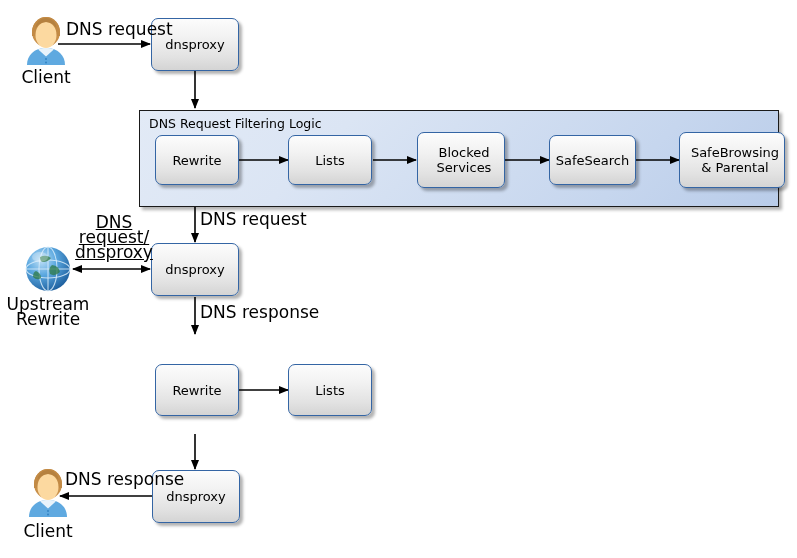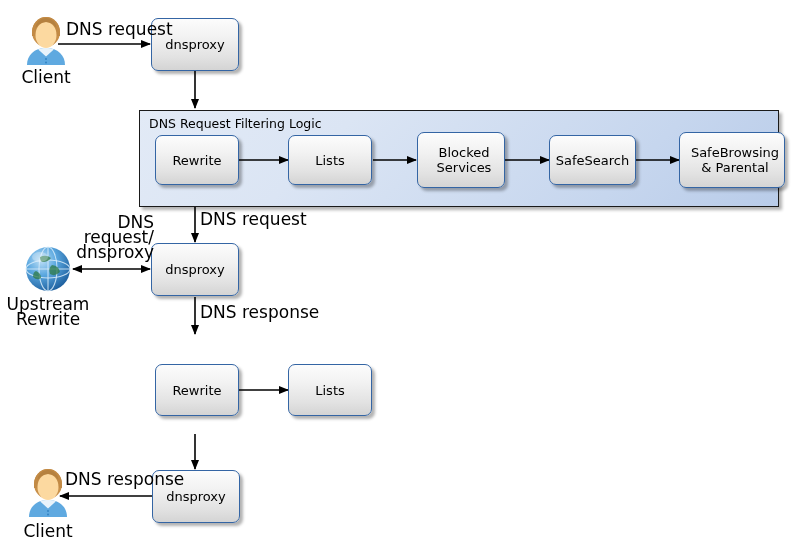--- a/index.html
+++ b/index.html
@@ -207,21 +207,21 @@
     <span>dnsproxy</span>
   </div>
   <div class="node" style="left:152px; top:470px; width:88px; height:53px;">
     <span>dnsproxy</span>
   </div>
 
   <div class="edge-label" style="left:66px; top:22px;">DNS request</div>
 
   <div class="edge-label" style="left:200px; top:212px;">DNS request</div>
 
-  <div class="edge-label multiline" style="left:74px; top:215px; width:80px; text-align:right;">
+  <div class="edge-label multiline" style="left:74px; top:215px; width:80px; text-align:center;text-decoration:underline;">
     <div>DNS</div>
     <div>request/</div>
     <div>dnsproxy</div>
   </div>
 
   <div class="edge-label" style="left:200px; top:305px;">DNS response</div>
 
   <div class="edge-label" style="left:65px; top:472px;">DNS response</div>
 
 </div>

